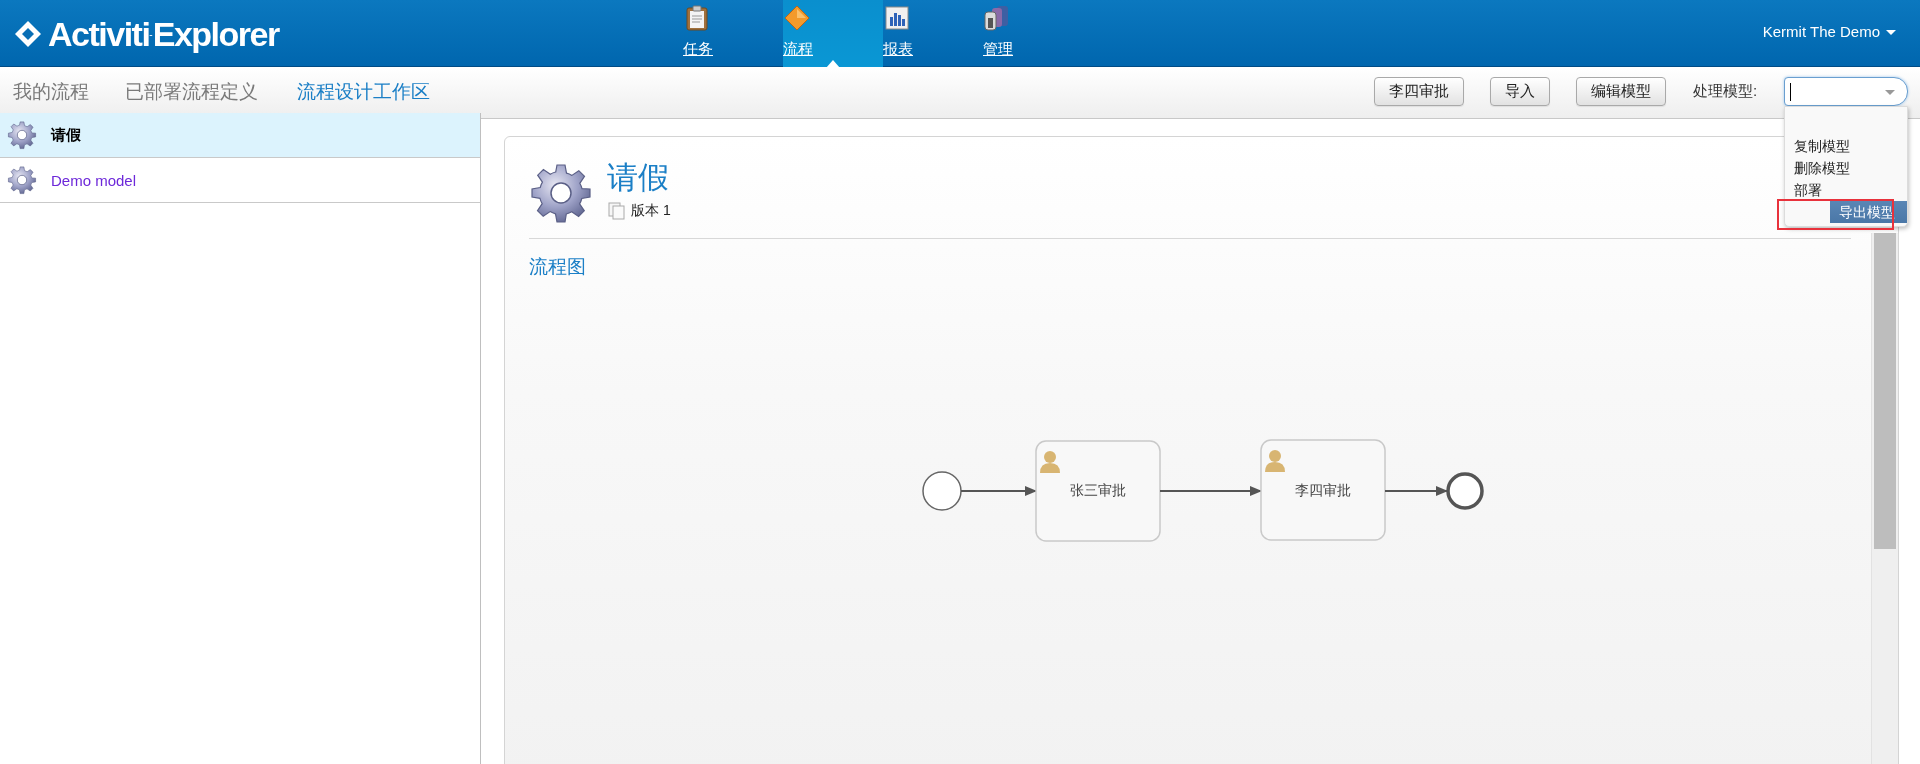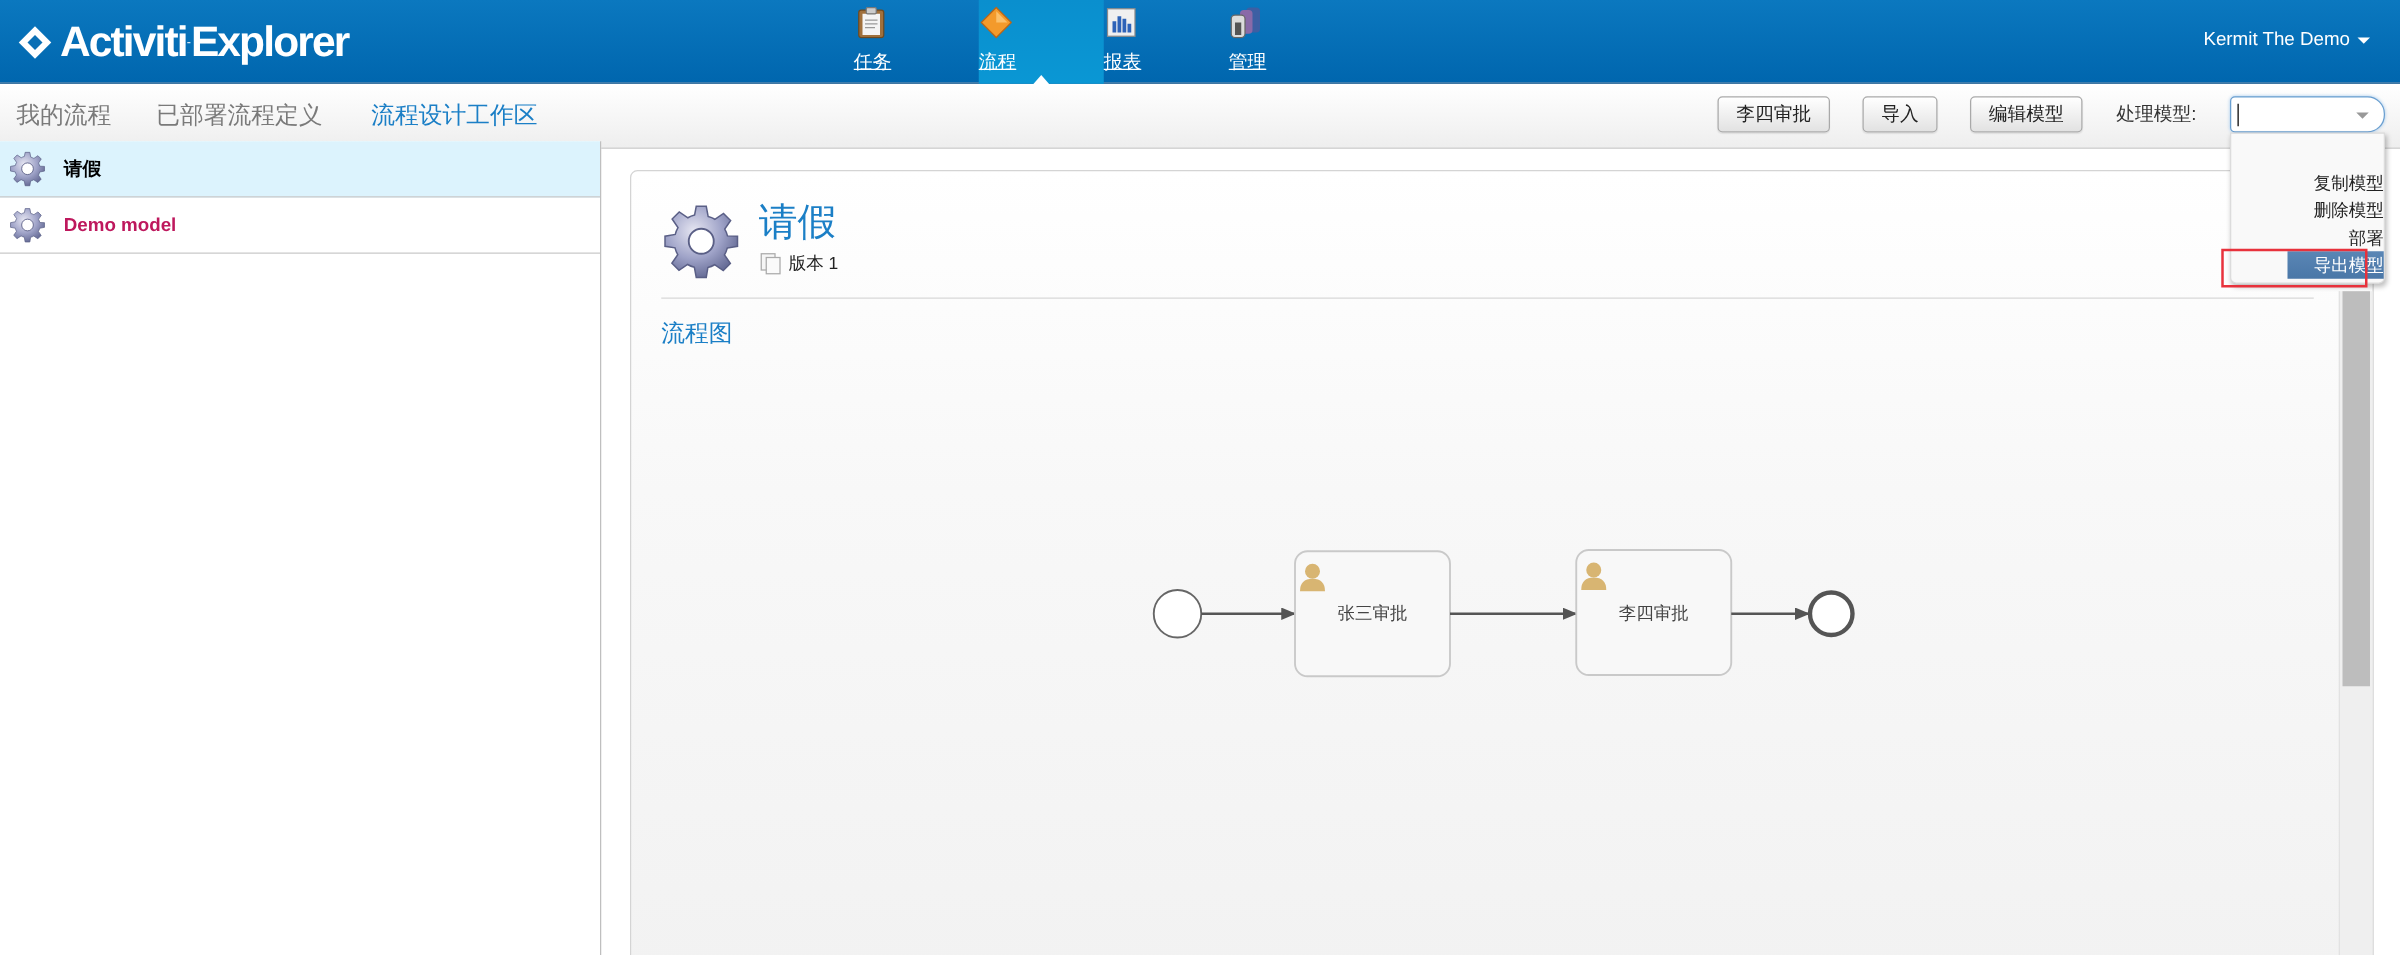--- a/index.html
+++ b/index.html
@@ -24,36 +24,36 @@
   .btn { position: absolute; top: 9px; height: 29px; border: 1px solid #a9a9a9; border-radius: 4px; background: linear-gradient(#ffffff, #e2e2e2); font-size: 15px; color: #222; display: flex; align-items: center; justify-content: center; cursor: pointer; box-shadow: 0 1px 1px rgba(0,0,0,0.08); }
   .combo-label { position: absolute; left: 1693px; top: 14px; font-size: 15px; color: #333; }
   .combo { position: absolute; left: 1784px; top: 9px; width: 124px; height: 29px; border: 1px solid #6a9fd0; border-radius: 4px 14px 14px 4px; background: #fff; box-shadow: 0 0 3px #9cc4ea; }
   .combo .cursor { position: absolute; left: 5px; top: 5px; width: 1px; height: 18px; background: #000; }
   .combo .arrow { position: absolute; right: 12px; top: 12px; width: 0; height: 0; border-left: 5px solid transparent; border-right: 5px solid transparent; border-top: 5px solid #999; }
 
   .sidebar { position: absolute; left: 0; top: 113px; width: 481px; height: 651px; background: #fff; border-right: 1px solid #bfbfbf; }
   .side-row { height: 45px; border-bottom: 1px solid #c9c9c9; display: flex; align-items: center; cursor: pointer; }
   .side-row.selected { background: #dcf3fd; }
   .side-row .s-icon { width: 30px; height: 30px; margin-left: 7px; margin-right: 14px; }
-  .side-row .s-label { font-size: 15px; color: #be185d; font-weight: bold; }
+  .side-row .s-label { font-size: 15px; color: #6d28d9; }
   .side-row.selected .s-label { font-weight: bold; color: #000; }
 
   .card { position: absolute; left: 504px; top: 136px; width: 1395px; height: 640px; border: 1px solid #d4d4d4; border-radius: 6px; background: linear-gradient(#ffffff 0%, #f8f8f8 40%, #f2f2f2 100%); overflow: hidden; }
   .card-gear { position: absolute; left: 24px; top: 24px; width: 64px; height: 64px; }
   .card-title { position: absolute; left: 102px; top: 20px; font-size: 31px; color: #1b7fc6; }
   .card-version { position: absolute; left: 102px; top: 64px; display: flex; align-items: center; font-size: 14px; color: #222; }
   .card-version .v-icon { width: 20px; height: 20px; margin-right: 4px; }
   .card-divider { position: absolute; left: 24px; top: 101px; width: 1322px; height: 1px; background: #d8d8d8; }
   .card-section { position: absolute; left: 24px; top: 117px; font-size: 19px; color: #1b7fc6; }
   .diagram { position: absolute; left: 0; top: 0; width: 1395px; height: 640px; }
   .task-label { position: absolute; font-family: "DejaVu Serif", "Liberation Serif", serif; font-size: 14px; color: #444; width: 124px; text-align: center; }
   .scrollbar { position: absolute; left: 1366px; top: 96px; width: 27px; height: 540px; background: #efefef; border-left: 1px solid #e2e2e2; }
   .scrollbar .thumb { position: absolute; left: 2px; top: 0; width: 22px; height: 316px; background: #bdbdbd; }
 
-  .dropdown { position: absolute; left: 1784px; top: 106px; width: 124px; height: 121px; background: #f9f9f9; border: 1px solid #dcdcdc; border-radius: 0 0 5px 5px; box-shadow: 1px 2px 4px rgba(0,0,0,0.25); z-index: 10; text-align: right; }
+  .dropdown { position: absolute; left: 1784px; top: 106px; width: 124px; height: 121px; background: #f9f9f9; border: 1px solid #dcdcdc; border-radius: 0 0 5px 5px; box-shadow: 1px 2px 4px rgba(0,0,0,0.25); z-index: 10; }
   .dd-item { height: 22px; font-size: 14px; color: #222; padding-left: 9px; line-height: 22px; cursor: pointer; }
   .dd-item.empty { height: 22px; margin-top: 6px; }
   .dd-item.hl { background: linear-gradient(#5a86b5, #4a77a7); color: #fff; margin-left: 45px; }
   .redbox { position: absolute; left: 1777px; top: 199px; width: 117px; height: 31px; border: 2px solid #e8323c; z-index: 11; pointer-events: none; }
 </style>
 </head>
 <body>
 
 <svg width="0" height="0" style="position:absolute">
   <defs>

